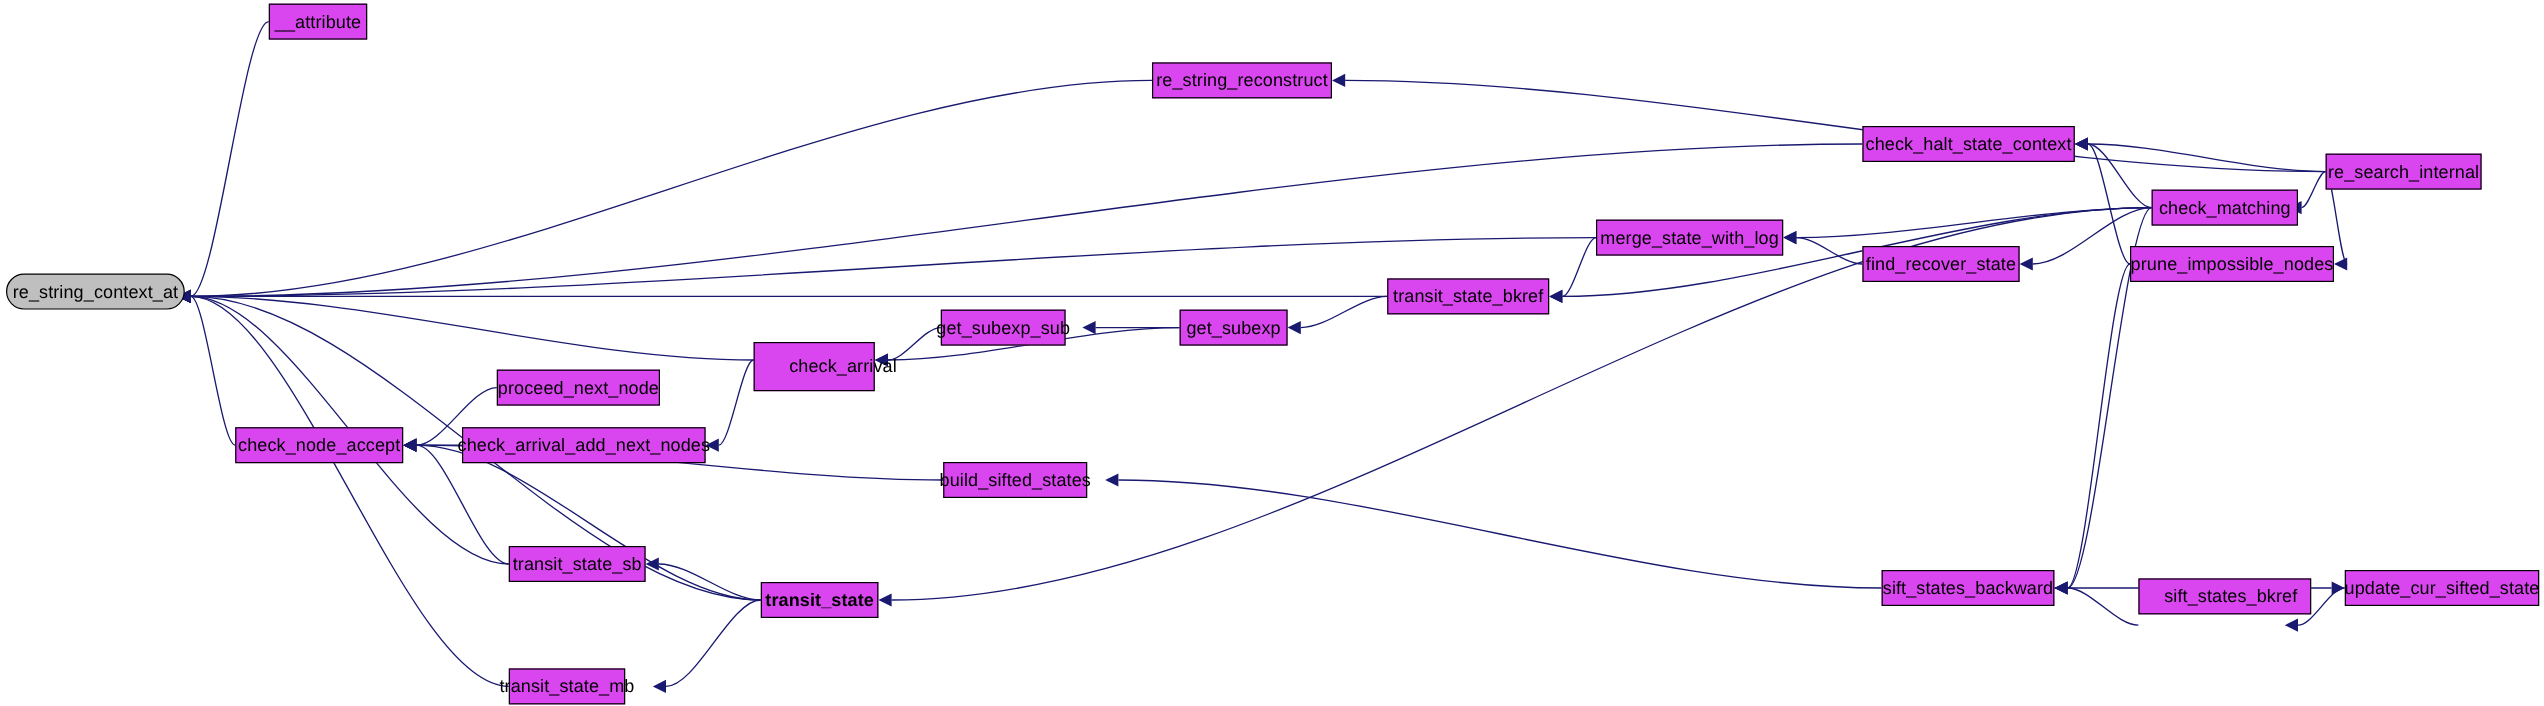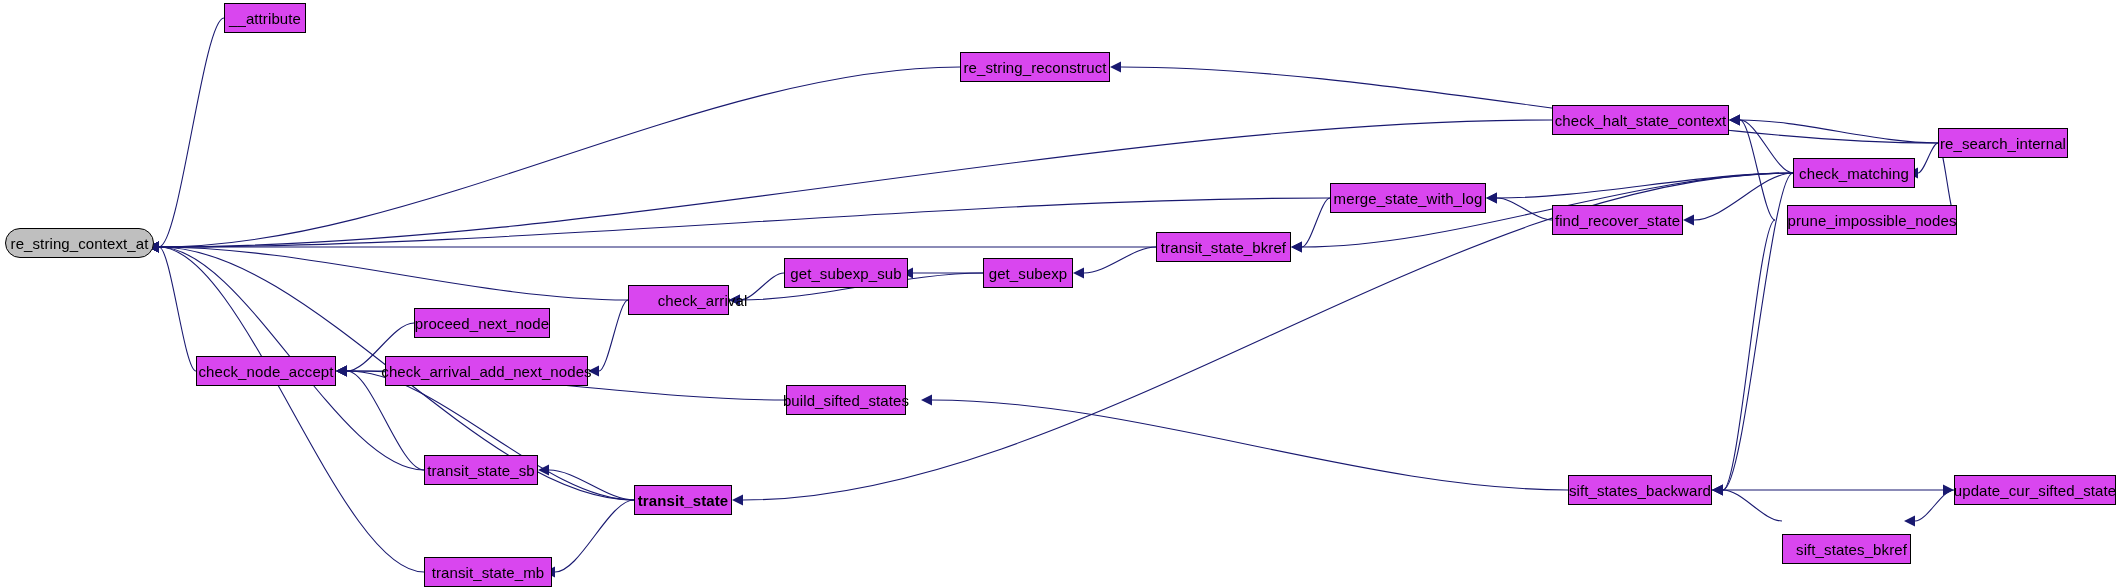--- a/index.html
+++ b/index.html
@@ -156,33 +156,33 @@
       </div>
       <div class="node" style="left: 1793px; top: 158px; width: 122px; height: 30px;">
         <span>check_matching</span>
       </div>
       <div class="node" style="left: 1330px; top: 183px; width: 156px; height: 30px;">
         <span>merge_state_with_log</span>
       </div>
       <div class="node" style="left: 1552px; top: 205px; width: 131px; height: 30px;">
         <span>find_recover_state</span>
       </div>
-      <div class="node" style="left: 1775px; top: 205px; width: 170px; height: 30px; margin-left: 12px;">
+      <div class="node" style="left: 1775px; top: 205px; width: 170px; height: 30px;">
         <span>prune_impossible_nodes</span>
       </div>
       <div class="node" style="left: 1156px; top: 232px; width: 135px; height: 30px;">
         <span>transit_state_bkref</span>
       </div>
-      <div class="node" style="left: 784px; top: 258px; width: 124px; height: 30px;">
+      <div class="node" style="left: 784px; top: 258px; width: 104px; height: 30px;">
         <span>get_subexp_sub</span>
       </div>
       <div class="node" style="left: 983px; top: 258px; width: 90px; height: 30px;">
         <span>get_subexp</span>
       </div>
-      <div class="node" style="left: 628px; top: 285px; width: 101px; height: 30px; padding-left: 48px;">
+      <div class="node" style="left: 628px; top: 285px; width: 101px; height: 41px; padding-left: 48px;">
         <span>check_arrival</span>
       </div>
       <div class="node" style="left: 414px; top: 308px; width: 136px; height: 30px;">
         <span>proceed_next_node</span>
       </div>
       <div class="node" style="left: 196px; top: 356px; width: 140px; height: 30px;">
         <span>check_node_accept</span>
       </div>
       <div class="node" style="left: 385px; top: 356px; width: 203px; height: 30px;">
         <span>check_arrival_add_next_nodes</span>
@@ -195,20 +195,20 @@
       </div>
       <div class="node" style="left: 634px; top: 485px; width: 98px; height: 30px; font-weight: bold;">
         <span>transit_state</span>
       </div>
       <div class="node" style="left: 1568px; top: 475px; width: 144px; height: 30px;">
         <span>sift_states_backward</span>
       </div>
       <div class="node" style="left: 1954px; top: 475px; width: 162px; height: 30px;">
         <span>update_cur_sifted_state</span>
       </div>
-      <div class="node" style="left: 1782px; top: 534px; width: 129px; height: 30px; padding-left: 10px;">
+      <div class="node" style="left: 1782px; top: 482px; width: 144px; height: 30px; padding-left: 10px;">
         <span>sift_states_bkref</span>
       </div>
-      <div class="node" style="left: 424px; top: 557px; width: 128px; height: 30px;">
+      <div class="node" style="left: 424px; top: 557px; width: 97px; height: 30px;">
         <span>transit_state_mb</span>
       </div>
     </div>
 </div>
 
 </body></html>

